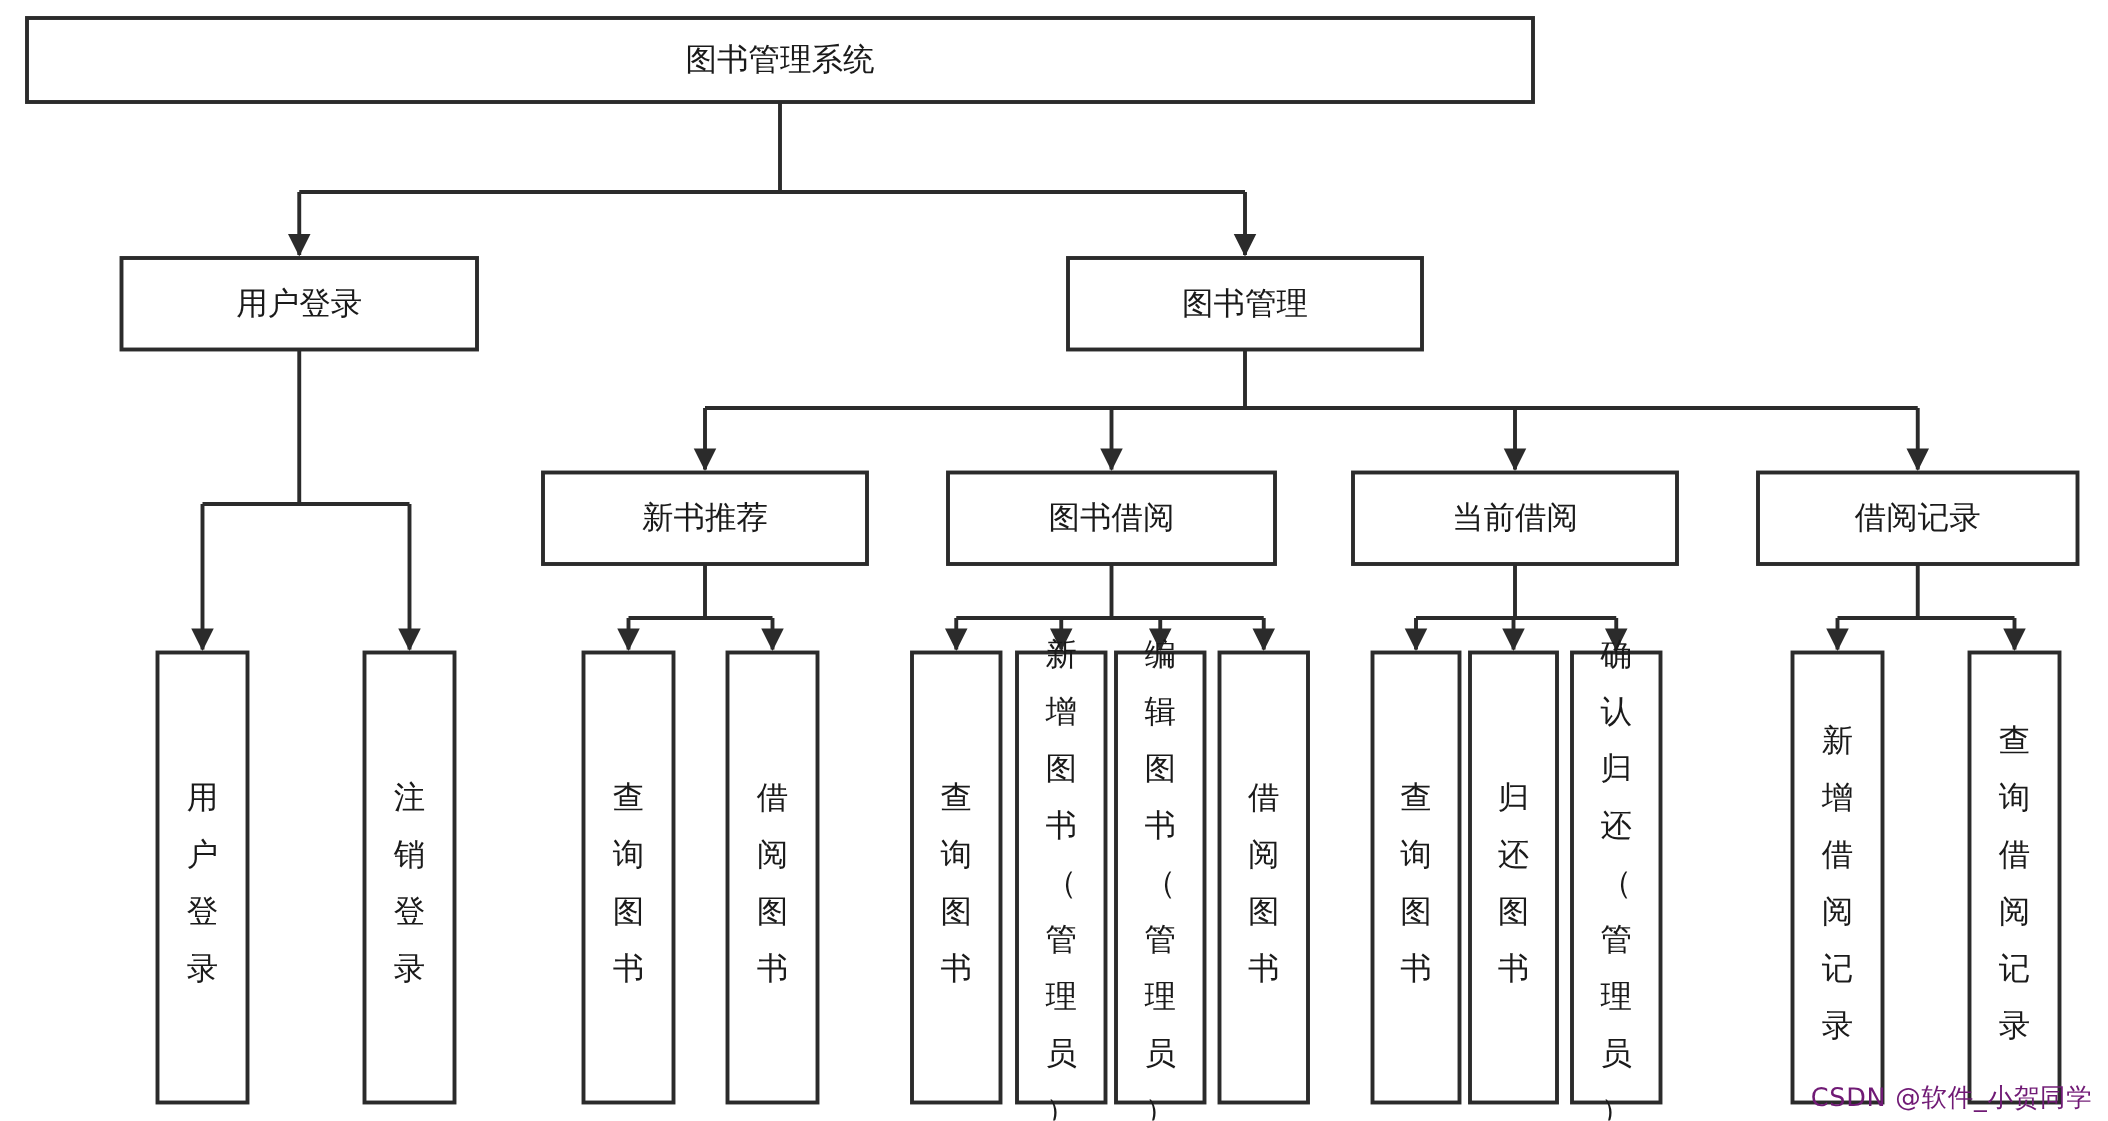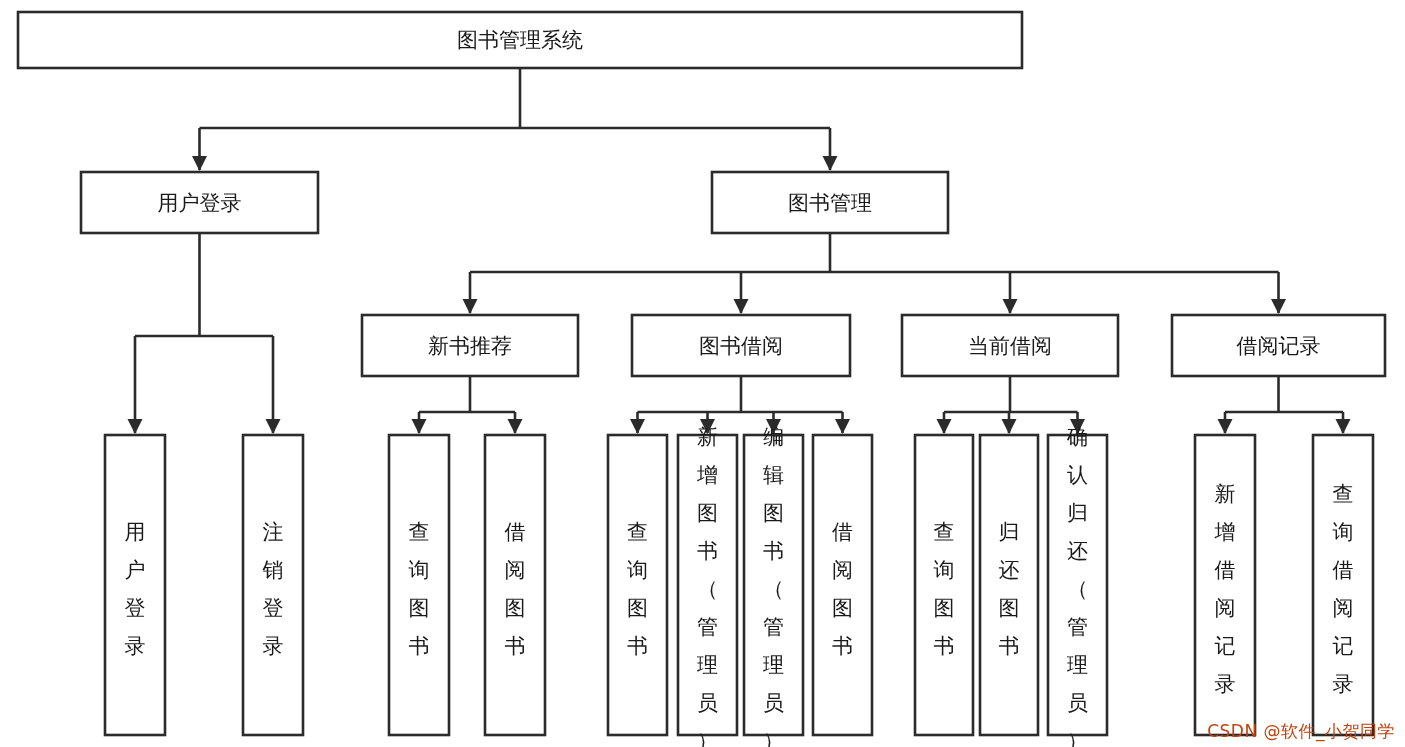--- a/index.html
+++ b/index.html
@@ -61,21 +61,21 @@
     font-size: 21px;
     fill: #1a1a1a;
     text-anchor: middle;
   }
   .watermark {
     position: absolute;
     right: 10px;
     bottom: 4px;
     font-family: "DejaVu Sans", "Liberation Sans", sans-serif;
     font-size: 17px;
-    color: #c2410c;
+    color: #701a75;
     letter-spacing: 0.5px;
     white-space: nowrap;
     pointer-events: none;
   }
 </style>
 </head>
 <body>
 
 <div id="diagram-root">
   <svg class="diagram-canvas" viewBox="0 0 1405 747" xmlns="http://www.w3.org/2000/svg">

